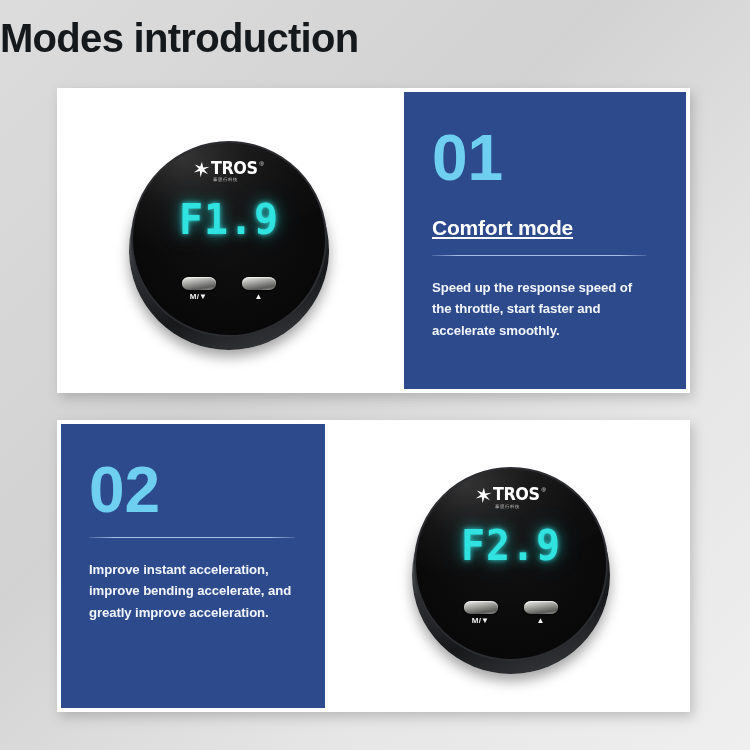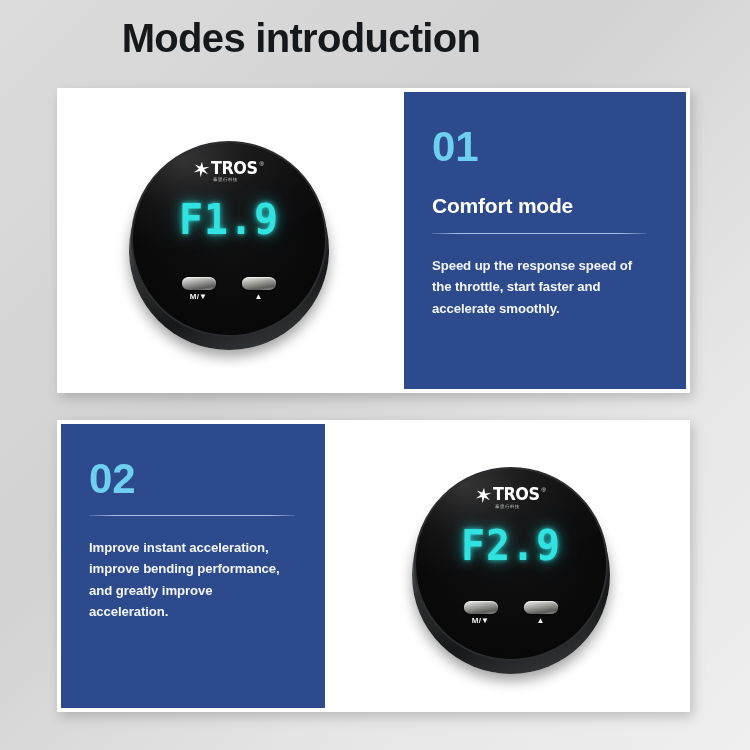--- a/index.html
+++ b/index.html
@@ -15,21 +15,21 @@
     background: linear-gradient(135deg, #dcdcdc 0%, #d2d2d2 40%, #e6e6e6 72%, #efefef 100%);
     position: relative;
   }
 
   
   .page-title {
     position: absolute;
     top: 16px;
     left: 0;
     width: 602px;
-    text-align: center;
+    text-align: left;
     font-size: 40px;
     font-weight: bold;
     color: #16191c;
     letter-spacing: -0.7px;
   }
 
   
   .card {
     position: absolute;
     background: #ffffff;
@@ -58,33 +58,34 @@
     position: relative;
     background: #2c4a8c;
     flex: 1 1 auto;
     height: 100%;
     border: 4px solid #ffffff;
     padding: 34px 30px 0 28px;
   }
   #card-two .info-pane { }
 
   .info-number {
-    font-size: 42px;
+    font-size: 64px;
     font-weight: bold;
     color: #6ecff0;
     line-height: 1;
     letter-spacing: 0px;
   }
 
   .info-mode {
     margin-top: 26px;
     font-size: 21px;
     font-weight: bold;
     color: #ffffff;
     letter-spacing: -0.2px;
+    text-decoration: underline;
   }
 
   .info-rule {
     margin-top: 15px;
     height: 1px;
     width: 214px;
     background: linear-gradient(to right, rgba(255,255,255,0.15), rgba(190,210,245,0.85) 12%, rgba(190,210,245,0.85) 88%, rgba(255,255,255,0.15));
   }
 
   .info-desc {
@@ -294,21 +295,21 @@
     <div class="info-desc">Speed up the response speed of the throttle, start faster and accelerate smoothly.</div>
   </div>
 
 </div>
 
 <div class="card" id="card-two">
 
   <div class="info-pane">
     <div class="info-number">02</div>
     <div class="info-rule"></div>
-    <div class="info-desc">Improve instant acceleration, improve bending performance, and greatly improve acceleration.</div>
+    <div class="info-desc">Improve instant acceleration, improve bending accelerate, and greatly improve acceleration.</div>
   </div>
 
   <div class="device-pane">
     <div class="device">
       <div class="device-rim"></div>
       <div class="device-face">
         <div class="device-gloss"></div>
 
         <div class="brand">
           <span class="brand-star">

